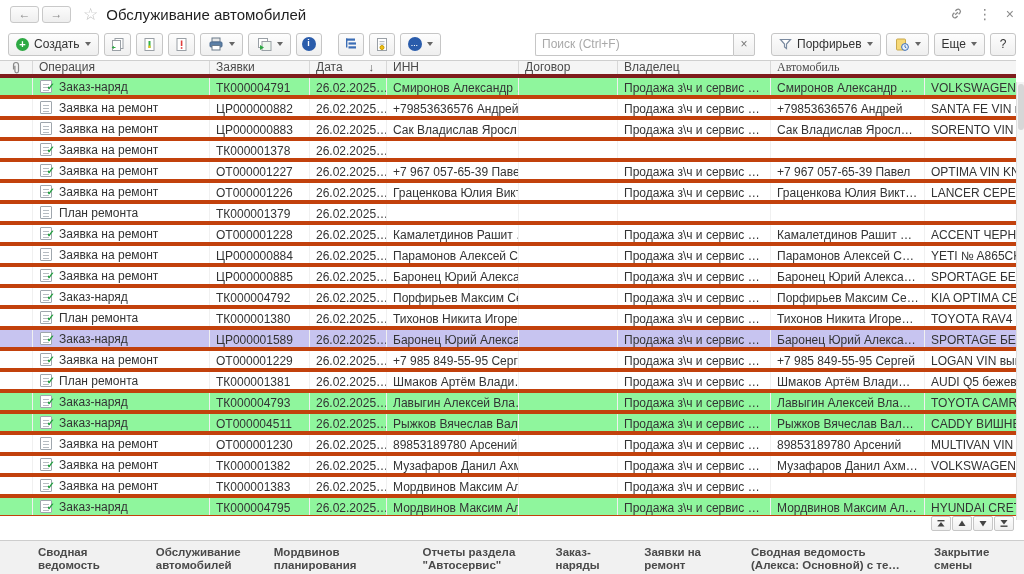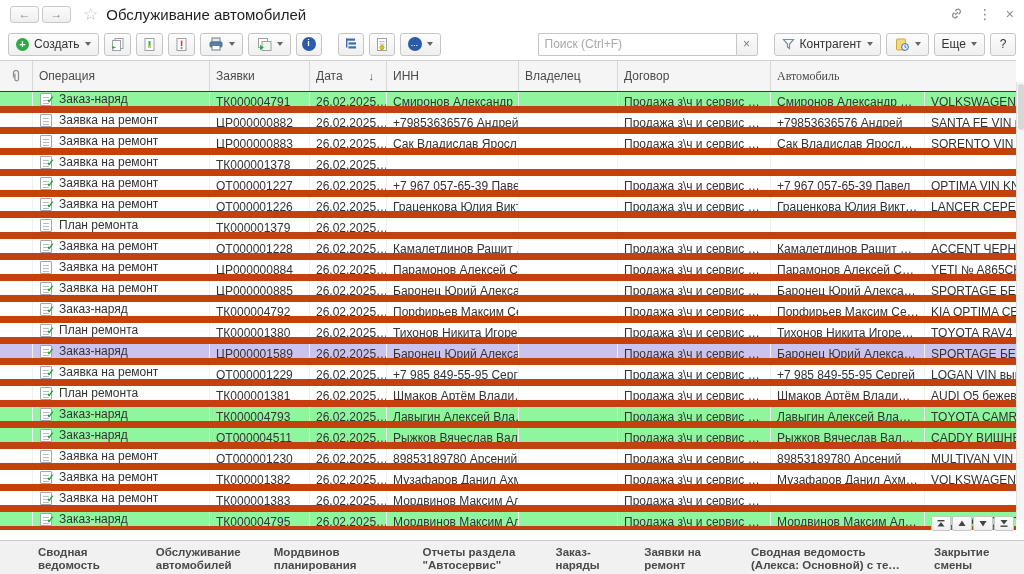--- a/index.html
+++ b/index.html
@@ -30,26 +30,26 @@
   .search-wrap { display:flex; align-items:center; }
   .search-input { width:198px; height:23px; border:1px solid #c6c6c6; border-right:none; border-radius:2px 0 0 2px;
                   font-size:12px; padding:0 6px; color:#b91c1c; outline:none; }
   .search-input::placeholder { color:#a9a9a9; }
   .search-clear { width:22px; height:23px; border:1px solid #c6c6c6; background:linear-gradient(#fdfdfd,#efefef);
                   font-size:12px; color:#777; text-align:center; line-height:21px; cursor:pointer; border-radius:0 2px 2px 0; }
   .gap8 { width:6px; }
 
   
   .grid { display:grid; grid-template-columns:33px 177px 100px 77px 132px 99px 153px 154px minmax(0,1fr); width:1016px; }
-  .thead { border-top:1px solid #cfcfcf; border-bottom:1px solid #7f1d1d; background:#f5f5f5; height:32px; }
+  .thead { border-top:1px solid #cfcfcf; border-bottom:4px solid #7f1d1d; background:#f5f5f5; height:18px; }
   .th { font-size:12px; color:#4a4a4a; padding:0 6px; line-height:21px; white-space:nowrap; overflow:hidden;
         border-right:1px solid #d8d8d8; display:flex; align-items:center; gap:4px; }
   .sort-arrow { color:#555; font-size:11px; margin-left:auto; margin-right:6px; }
   .tbody { height:438px; overflow:hidden; position:relative; }
-  .trow { height:21px; border-bottom:7px solid #c2410c; background:#fff; cursor:pointer; }
+  .trow { height:21px; border-bottom:4px solid #c2410c; background:#fff; cursor:pointer; }
   .td { font-size:12px; color:#333; padding:0 6px; line-height:20px; white-space:nowrap; overflow:hidden; border-right:1px solid #f0f0f0; }
   .c-op { display:flex; align-items:center; gap:7px; padding-left:7px; }
   .doc { width:12px; height:13px; min-width:12px; background:#fff; border:1px solid #9fa6ad; border-radius:1px; position:relative; }
   .doc::before { content:""; position:absolute; left:2px; right:2px; top:3px; height:7px;
                  background:repeating-linear-gradient(#b6bcc2 0 1px, transparent 1px 3px); }
   .doc.posted::after { content:"✓"; position:absolute; right:-4px; bottom:-5px; color:#1f9e3d; font-size:10px; font-weight:bold; }
 
   
   .vscroll { position:absolute; right:0; top:82px; width:8px; height:438px; background:#f4f4f4; border-left:1px solid #e0e0e0; }
   .vthumb { position:absolute; left:1px; top:2px; width:6px; height:46px; background:#d7d7d7; border-radius:3px; }
@@ -167,21 +167,21 @@
 
     <div class="search-wrap">
       <input class="search-input" placeholder="Поиск (Ctrl+F)" style="">
       <div class="search-clear">×</div>
     </div>
     <div class="gap8"></div>
     <div class="btn">
       <svg width="13" height="12" viewBox="0 0 13 12">
           <path d="M1.5 1.5 h10 l-4 4.5 v4.5 l-2 -1.5 v-3 z" fill="#fff" stroke="#7a8aa0" stroke-width="1.2"></path>
         </svg>
-      <span>Контрагент</span>
+      <span>Порфирьев</span>
       <span class="caret"></span>
     </div>
     <div class="btn">
       <svg width="16" height="15" viewBox="0 0 16 15">
           <rect x="2.5" y="2" width="9" height="11" rx="1" fill="#f7d977" stroke="#c9a94e"></rect>
           <circle cx="11" cy="10" r="3.4" fill="#eaf2fb" stroke="#3b6db5"></circle>
           <path d="M11 8.2 v1.9 l1.4 0.8" fill="none" stroke="#3b6db5"></path>
         </svg>
       <span class="caret"></span>
     </div>
@@ -207,24 +207,24 @@
         <span>Заявки</span>
       </div>
     <div class="th">
         <span>Дата</span>
         <span class="sort-arrow">↓</span>
       </div>
     <div class="th">
         <span>ИНН</span>
       </div>
     <div class="th">
+        <span>Договор</span>
+      </div>
+    <div class="th">
         <span>Владелец</span>
-      </div>
-    <div class="th">
-        <span>Договор</span>
       </div>
     <div class="th" style="border-right:none;font-family:Liberation Serif, serif;">
         <span>Автомобиль</span>
       </div>
   </div>
 
   <div class="tbody">
     <div class="grid trow" style="background: rgb(143, 246, 157);">
       <div class="td"></div>
       <div class="td c-op">

